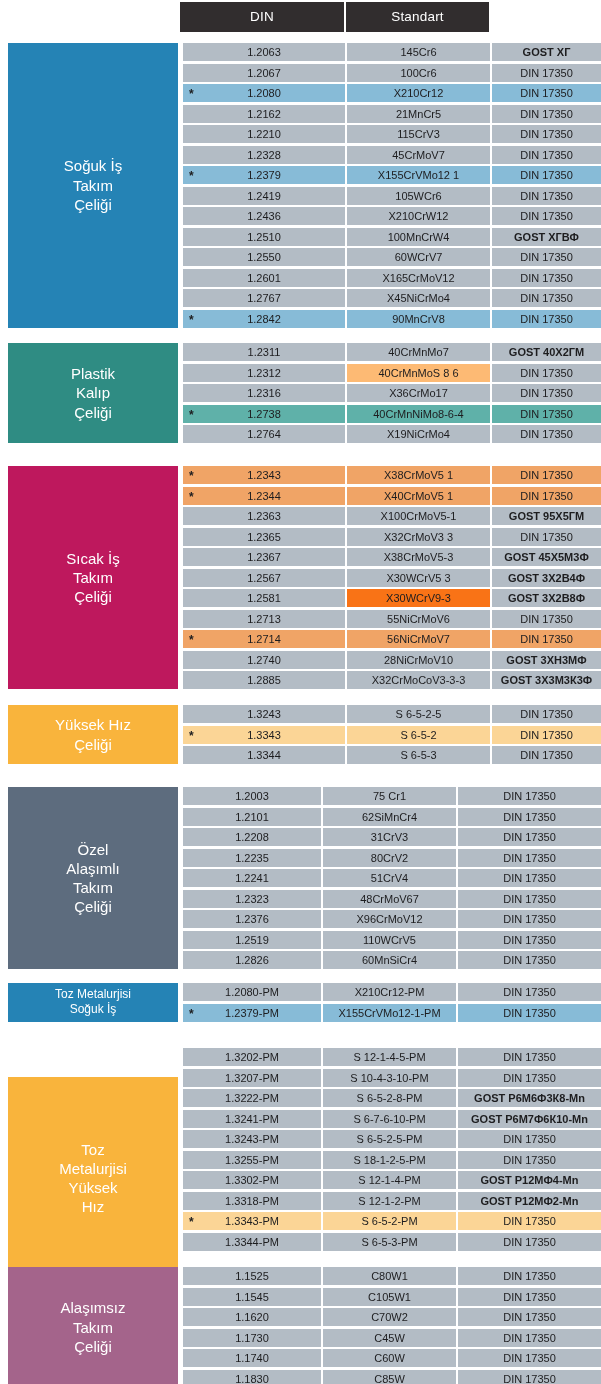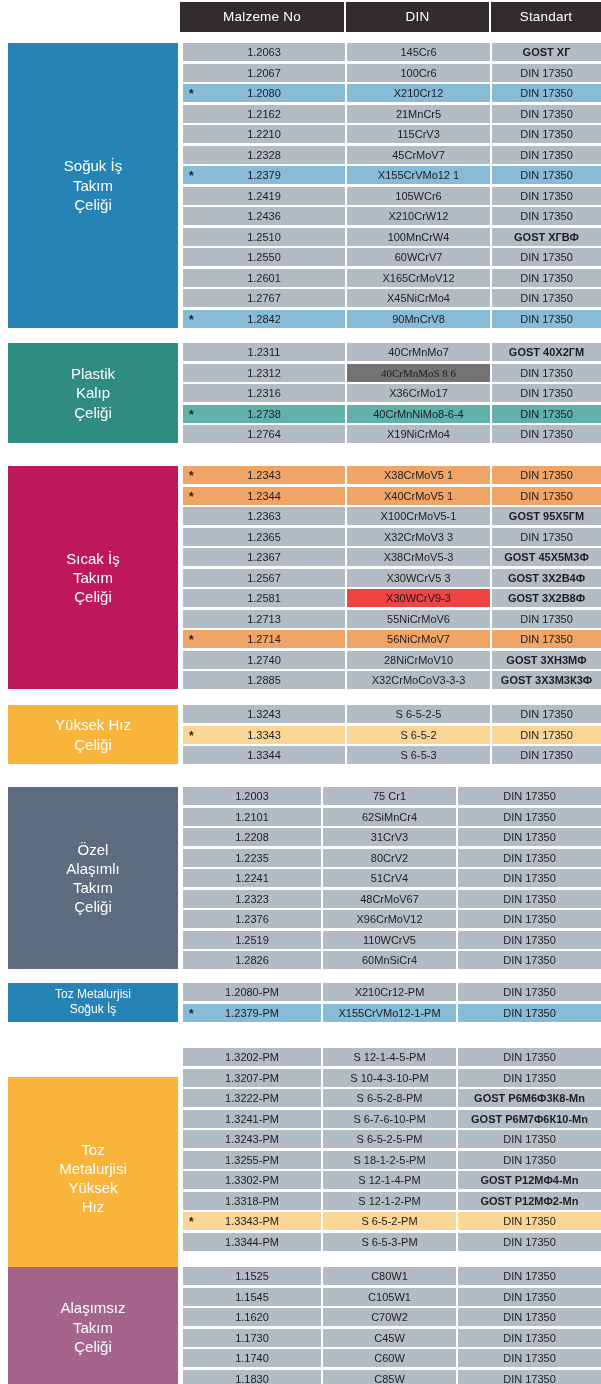--- a/index.html
+++ b/index.html
@@ -24,21 +24,20 @@
         font-size:11px;color:var(--text);background:var(--row-bg);
         white-space:nowrap;overflow:hidden;}
   .cell.bold{font-weight:bold;}
   .star{position:absolute;left:6px;top:1px;font-weight:bold;font-size:12px;}
 </style>
 </head>
 <body>
 
 <div id="page" style="--header-bg: #312D2E; --row-bg: #B3BCC5; --text: #1D1D1F; background: rgb(255, 255, 255);">
   <div class="header">
-    <div class="hcell">Malzeme No</div>
     <div class="hcell">DIN</div>
     <div class="hcell">Standart</div>
   </div>
   <div id="sections">
       <div class="section" style="top: 43px; height: 284.5px;">
         <div class="category" style="background: rgb(37, 131, 181); height: 284.5px; font-size: 15px;">Soğuk İş
 Takım
 Çeliği</div>
         <div class="rows vA">
           <div class="row">
@@ -118,21 +117,21 @@
 Kalıp
 Çeliği</div>
         <div class="rows vA">
           <div class="row">
             <div class="cell" style="background: rgb(179, 188, 197);">1.2311</div>
             <div class="cell" style="background: rgb(179, 188, 197);">40CrMnMo7</div>
             <div class="cell bold" style="background: rgb(179, 188, 197);">GOST 40Х2ГМ</div>
           </div>
           <div class="row">
             <div class="cell" style="background: rgb(179, 188, 197);">1.2312</div>
-            <div class="cell" style="background: #737373; font-family: Liberation Serif, serif;">40CrMnMoS 8 6</div>
+            <div class="cell" style="background: #fdba74;">40CrMnMoS 8 6</div>
             <div class="cell" style="background: rgb(179, 188, 197);">DIN 17350</div>
           </div>
           <div class="row">
             <div class="cell" style="background: rgb(179, 188, 197);">1.2316</div>
             <div class="cell" style="background: rgb(179, 188, 197);">X36CrMo17</div>
             <div class="cell" style="background: rgb(179, 188, 197);">DIN 17350</div>
           </div>
           <div class="row">
             <div class="cell" style="background: rgb(95, 177, 169);">1.2738<span class="star">*</span></div>
             <div class="cell" style="background: rgb(95, 177, 169);">40CrMnNiMo8-6-4</div>
@@ -175,21 +174,21 @@
             <div class="cell" style="background: rgb(179, 188, 197);">X38CrMoV5-3</div>
             <div class="cell bold" style="background: rgb(179, 188, 197);">GOST 45Х5М3Ф</div>
           </div>
           <div class="row">
             <div class="cell" style="background: rgb(179, 188, 197);">1.2567</div>
             <div class="cell" style="background: rgb(179, 188, 197);">X30WCrV5 3</div>
             <div class="cell bold" style="background: rgb(179, 188, 197);">GOST 3Х2В4Ф</div>
           </div>
           <div class="row">
             <div class="cell" style="background: rgb(179, 188, 197);">1.2581</div>
-            <div class="cell" style="background: #ef4444;">X30WCrV9-3</div>
+            <div class="cell" style="background: #f97316;">X30WCrV9-3</div>
             <div class="cell bold" style="background: rgb(179, 188, 197);">GOST 3Х2В8Ф</div>
           </div>
           <div class="row">
             <div class="cell" style="background: rgb(179, 188, 197);">1.2713</div>
             <div class="cell" style="background: rgb(179, 188, 197);">55NiCrMoV6</div>
             <div class="cell" style="background: rgb(179, 188, 197);">DIN 17350</div>
           </div>
           <div class="row">
             <div class="cell" style="background: rgb(240, 164, 102);">1.2714<span class="star">*</span></div>
             <div class="cell" style="background: rgb(240, 164, 102);">56NiCrMoV7</div>

